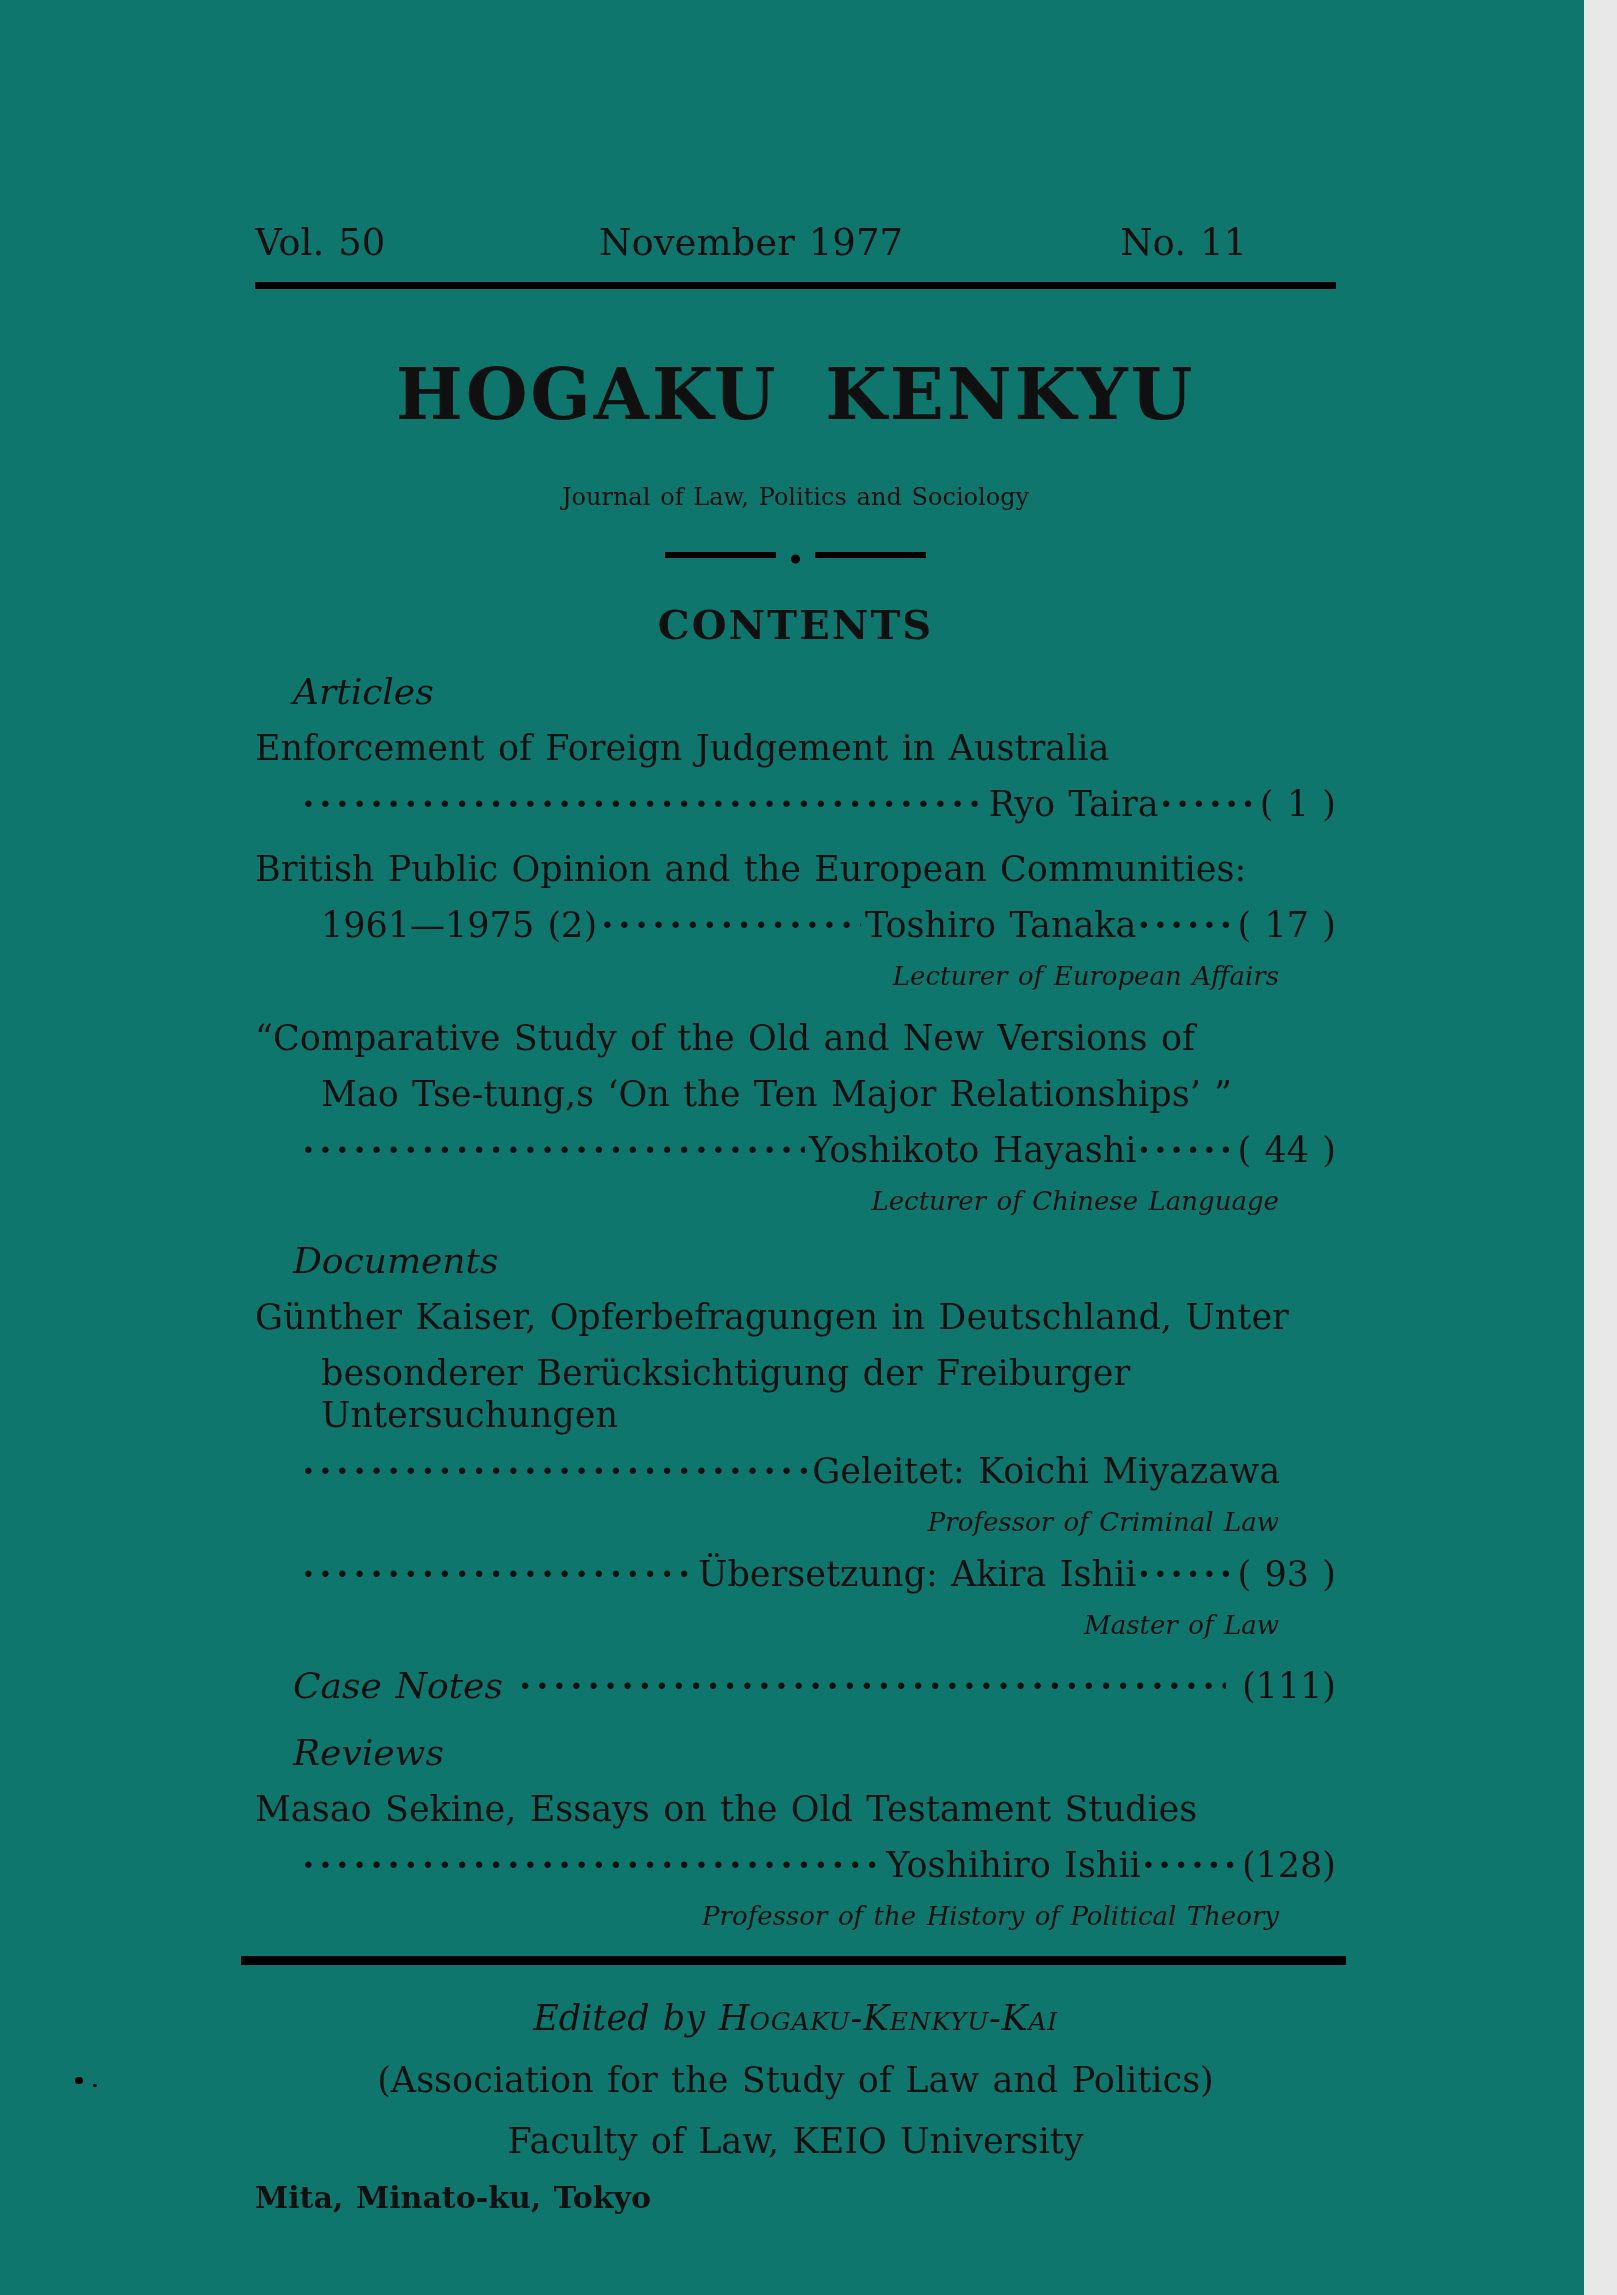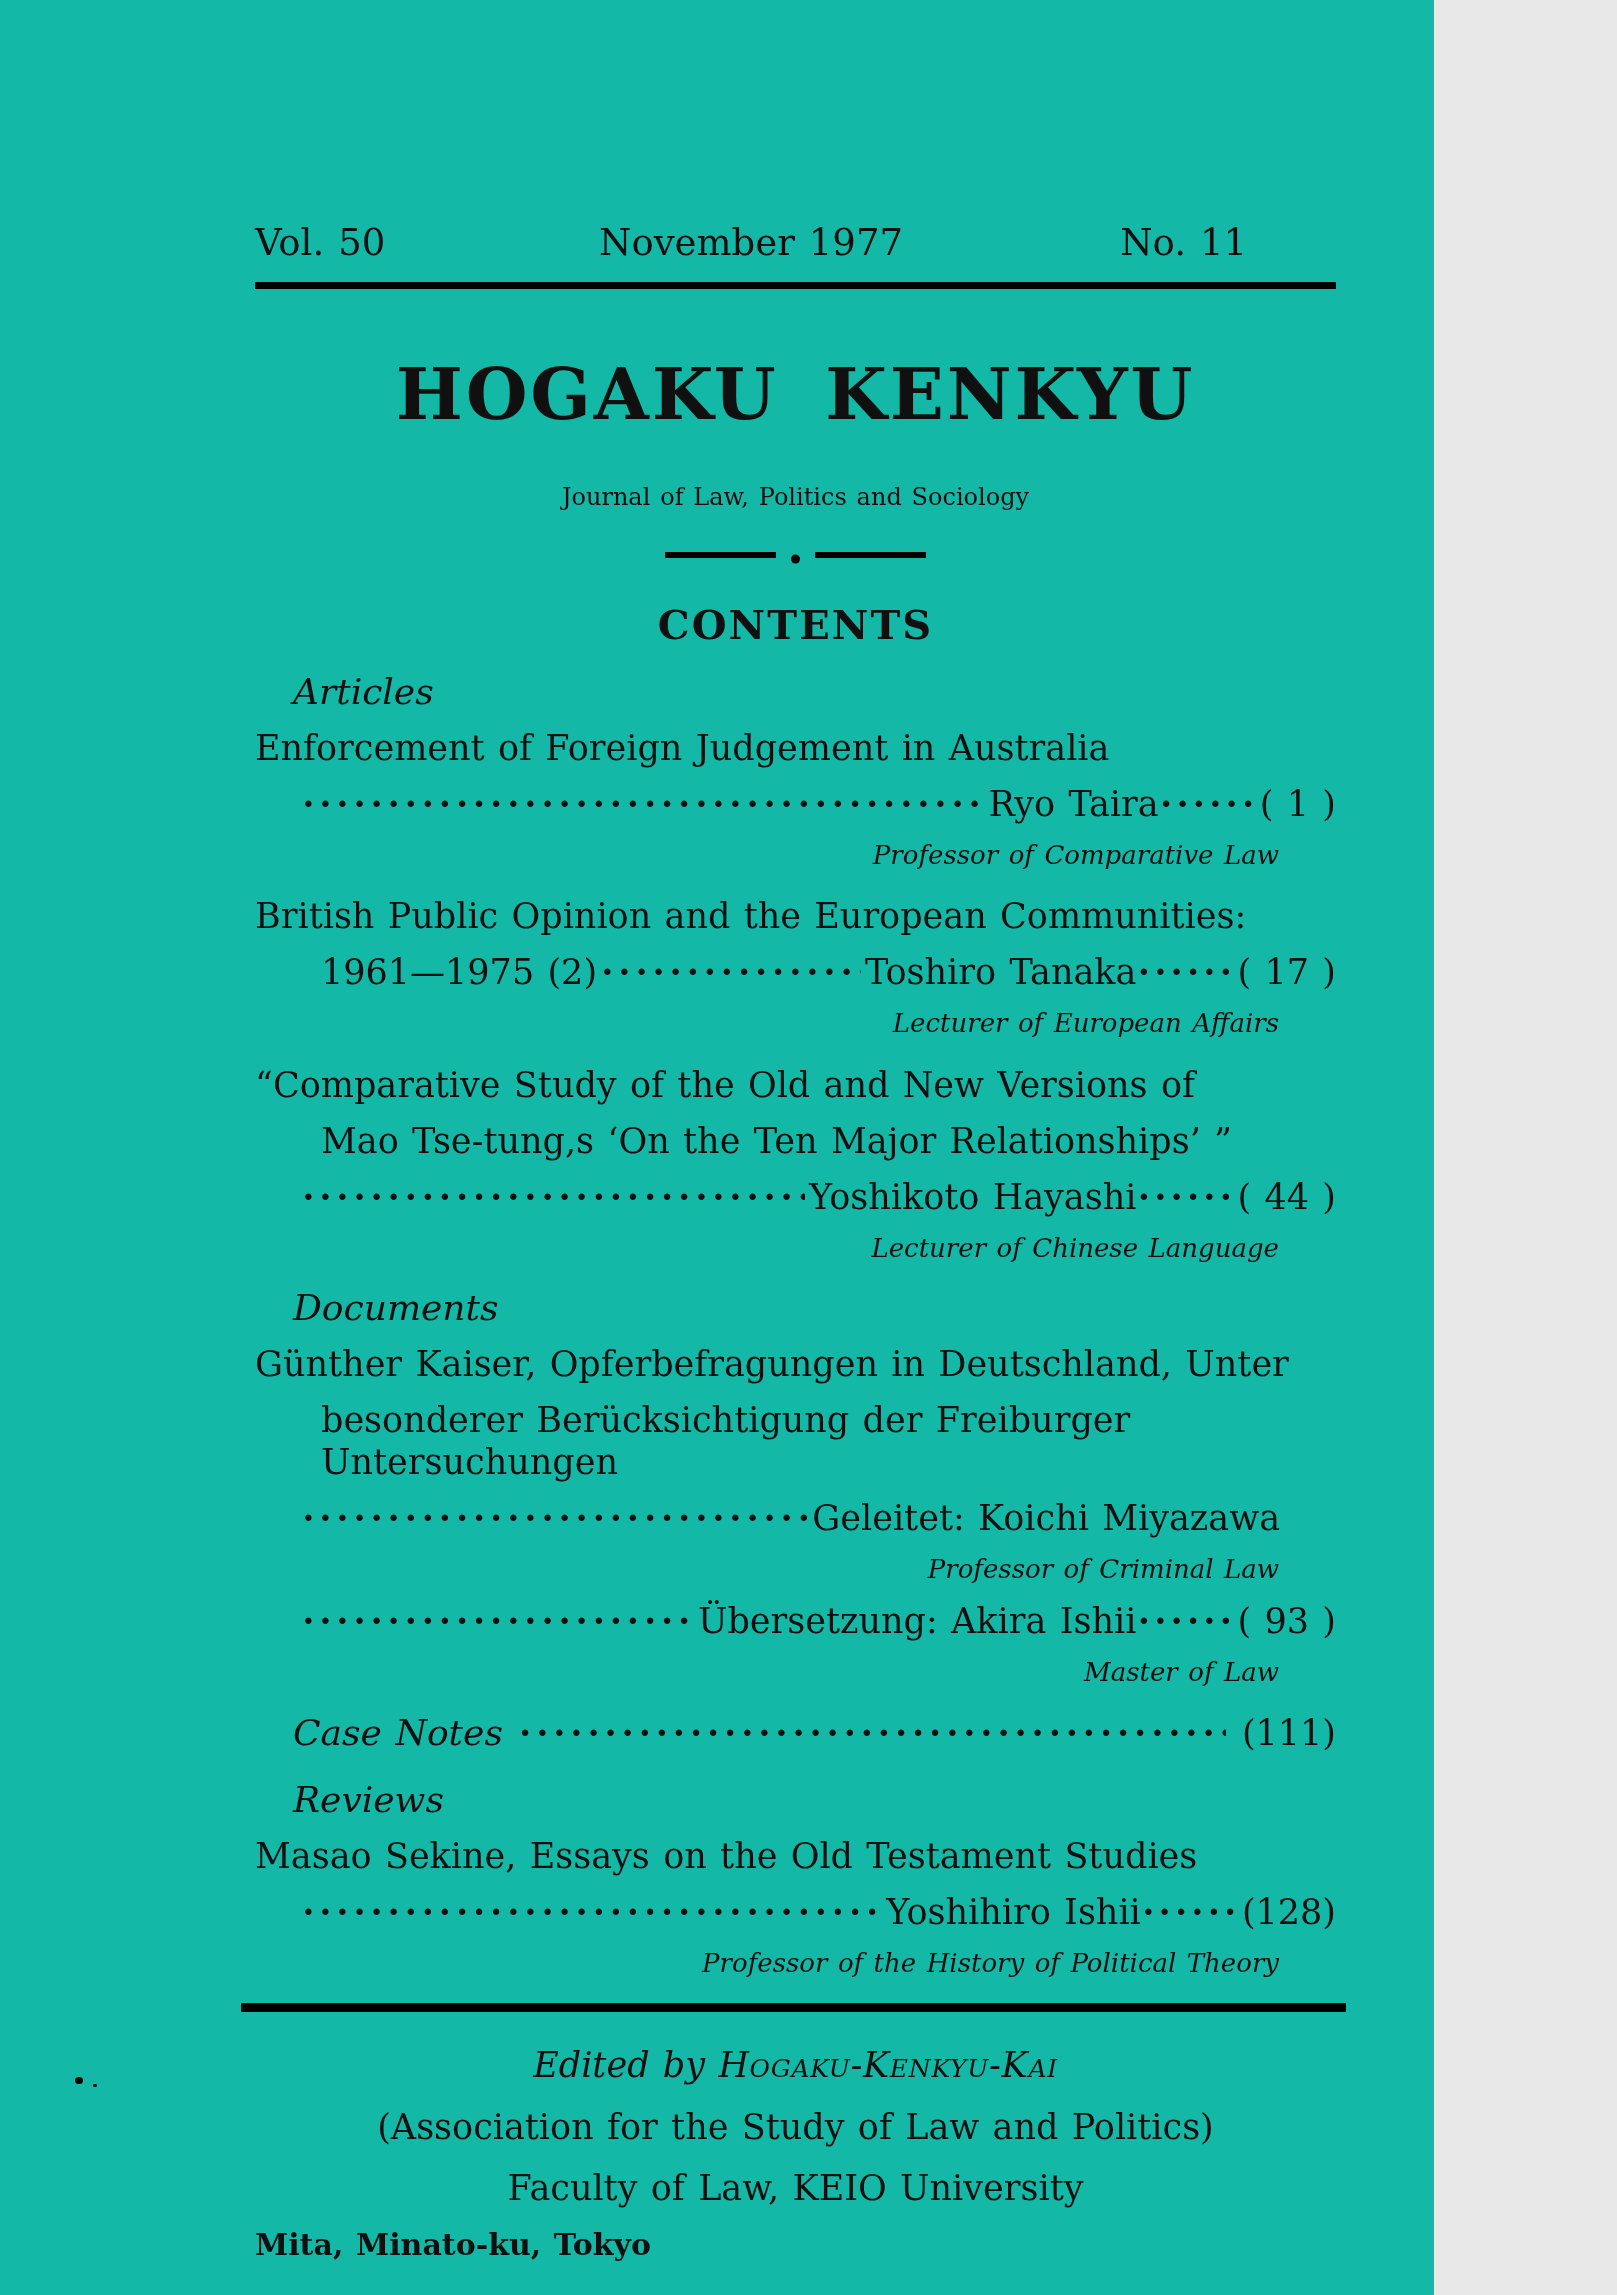--- a/index.html
+++ b/index.html
@@ -1,20 +1,20 @@
 <!DOCTYPE html>
 <html style="font-size:11px"><head>
 <meta charset="utf-8">
 <style>
   html, body { margin: 0; padding: 0; background: #e8e8e8; }
   .page {
     position: relative;
-    width: 1434px;
+    width: 1584px;
     height: 2295px;
-    background: #14b8a6;
+    background: #0f766e;
     color: #101010;
     font-family: "DejaVu Serif", "Liberation Serif", serif;
     overflow: hidden;
     word-spacing: 0.2em;
   }
   .col {
     width: 1081px;
     margin: 0 auto 0 255px;
     padding-top: 221px;
   }
@@ -186,21 +186,20 @@
 
     <div class="section-label">Articles</div>
 
     <div class="entry-line">Enforcement of Foreign Judgement in Australia</div>
     <div class="leader-row">
       <span class="dotfill"></span>
       <span class="label">Ryo Taira</span>
       <span class="short-dots">······</span>
       <span class="page-num">( 1 )</span>
     </div>
-    <div class="credit">Professor of Comparative Law</div>
 
     <div class="entry-line gap-after">British Public Opinion and the European Communities:</div>
     <div class="leader-row" style="padding-left:66px;">
       <span class="label">1961—1975 (2)</span>
       <span class="dotfill"></span>
       <span class="label">Toshiro Tanaka</span>
       <span class="short-dots">······</span>
       <span class="page-num">( 17 )</span>
     </div>
     <div class="credit">Lecturer of European Affairs</div>

